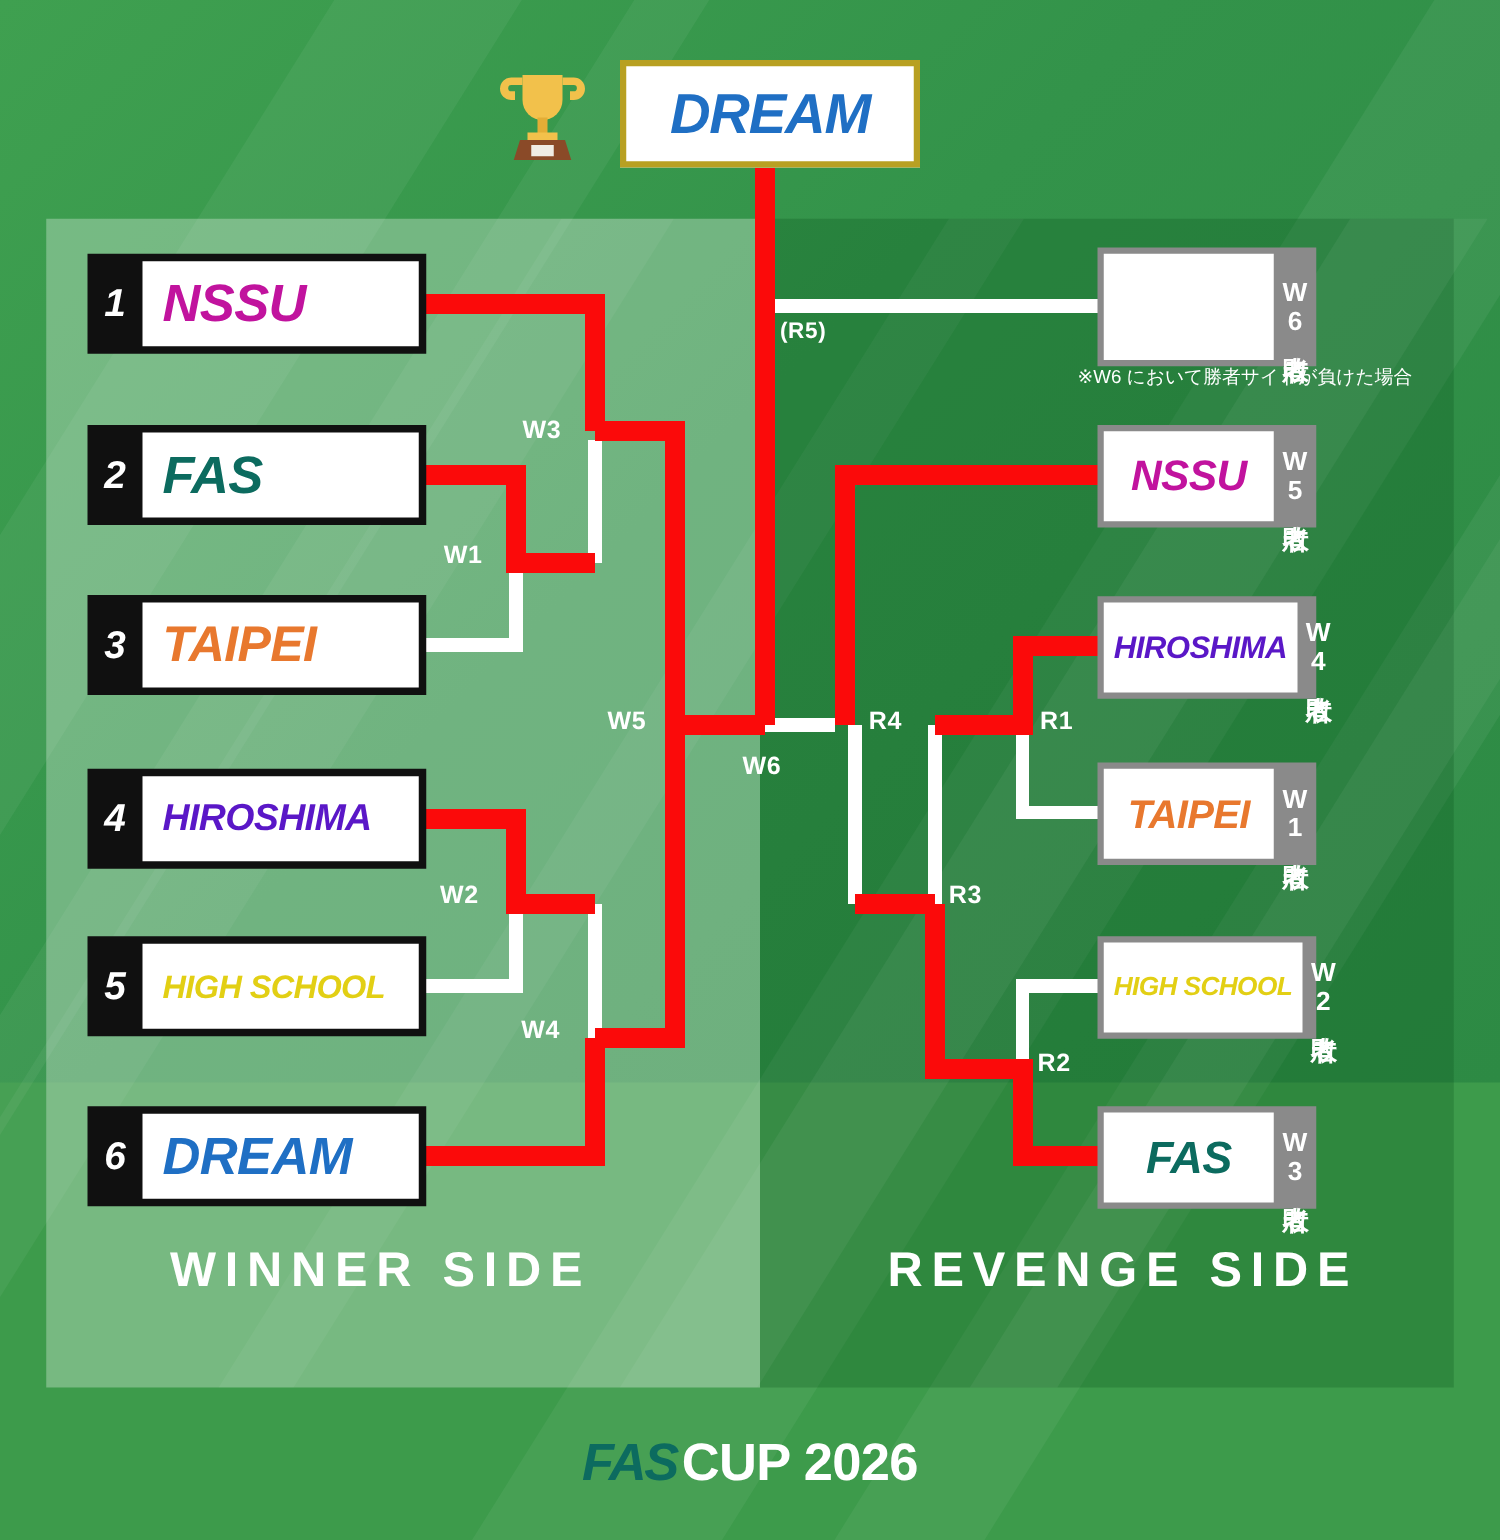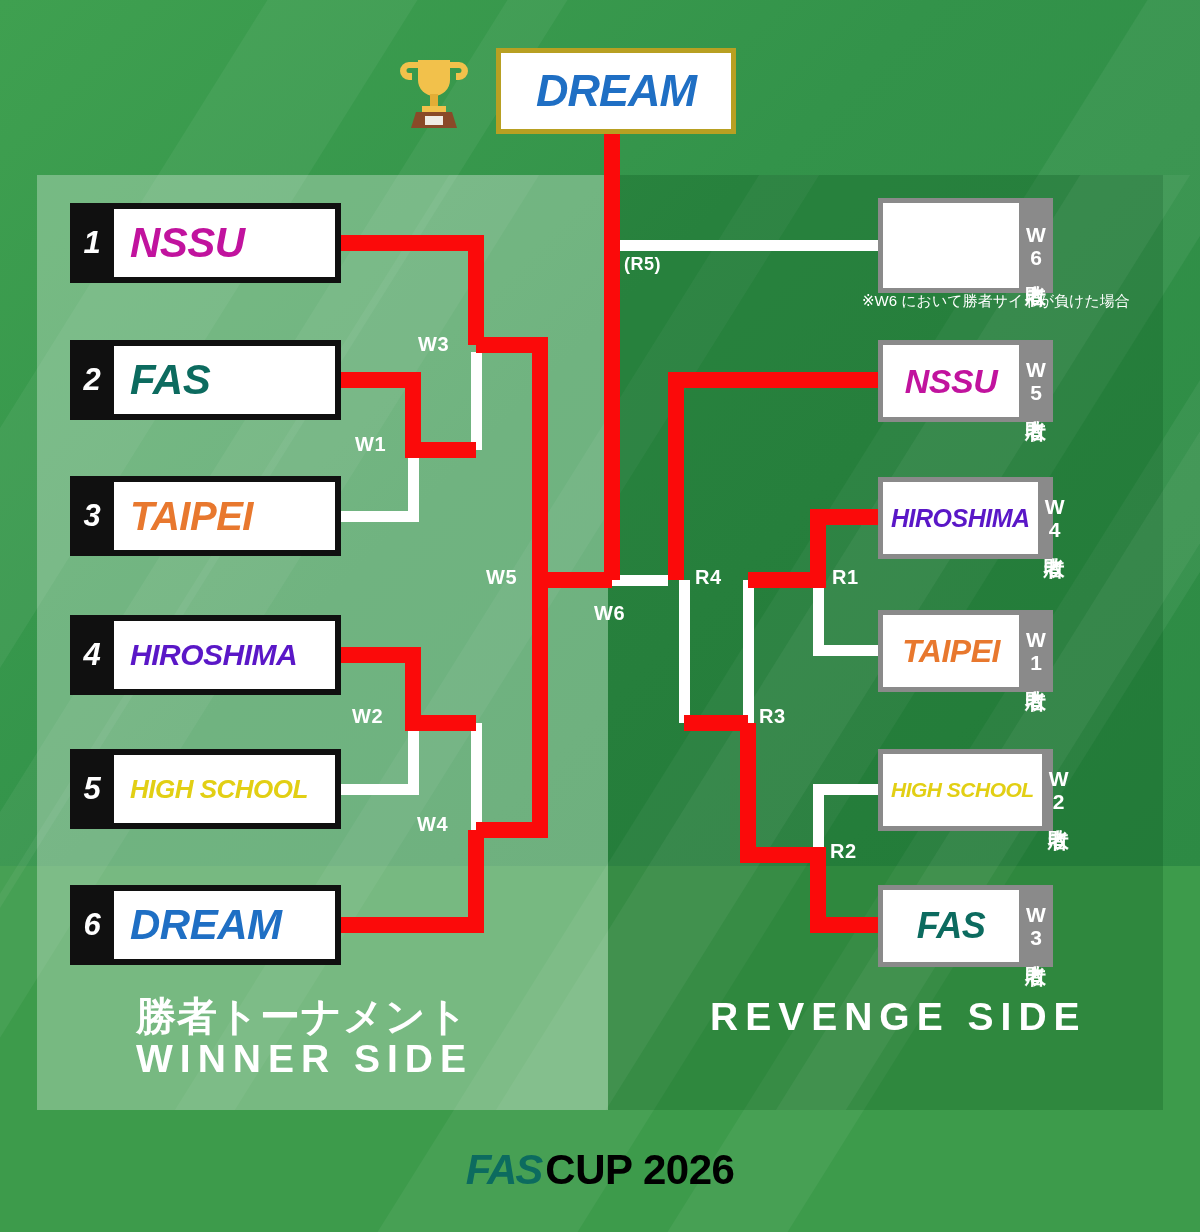--- a/index.html
+++ b/index.html
@@ -66,21 +66,21 @@
   .sidetitle .jp{font-size:40px;font-weight:bold;letter-spacing:1px;
     line-height:1.05;}
   .sidetitle .en{font-size:39px;font-weight:bold;letter-spacing:7px;
     line-height:1.15;}
 
   
   .footer{position:absolute;left:0;top:1140px;width:1200px;height:60px;
     display:flex;align-items:center;justify-content:center;}
   .footer .fas{font-size:42px;font-weight:bold;font-style:italic;color:#0c6b5f;
     letter-spacing:-2px;}
-  .footer .cup{font-size:42px;font-weight:bold;color:#000000;letter-spacing:-.5px;
+  .footer .cup{font-size:42px;font-weight:bold;color:#ffffff;letter-spacing:-.5px;
     margin-left:4px;}
 
   svg.lines{position:absolute;left:0;top:0;width:1200px;height:1232px;
     pointer-events:none;}
 </style>
 </head>
 <body>
 
 <div id="stage">
 
@@ -255,21 +255,20 @@
   <div class="mlabel" style="left:486px;top:566px;">W5</div>
   <div class="mlabel" style="left:594px;top:602px;">W6</div>
 
   <div class="mlabel" style="left:832px;top:566px;">R1</div>
   <div class="mlabel" style="left:830px;top:840px;">R2</div>
   <div class="mlabel" style="left:759px;top:705px;">R3</div>
   <div class="mlabel" style="left:695px;top:566px;text-align:right;">R4</div>
   <div class="mlabel" style="left:624px;top:254px;font-size:18px;">(R5)</div>
 
   <div class="sidetitle" style="left:136px;top:995px;">
-    <div class="jp">勝者トーナメント</div>
     <div class="en">WINNER SIDE</div>
   </div>
   <div class="sidetitle" style="left:710px;top:995px;">
     <div class="en">REVENGE SIDE</div>
   </div>
 
   <div class="footer">
     <span class="fas">FAS</span>
     <span class="cup">CUP 2026</span>
   </div>

